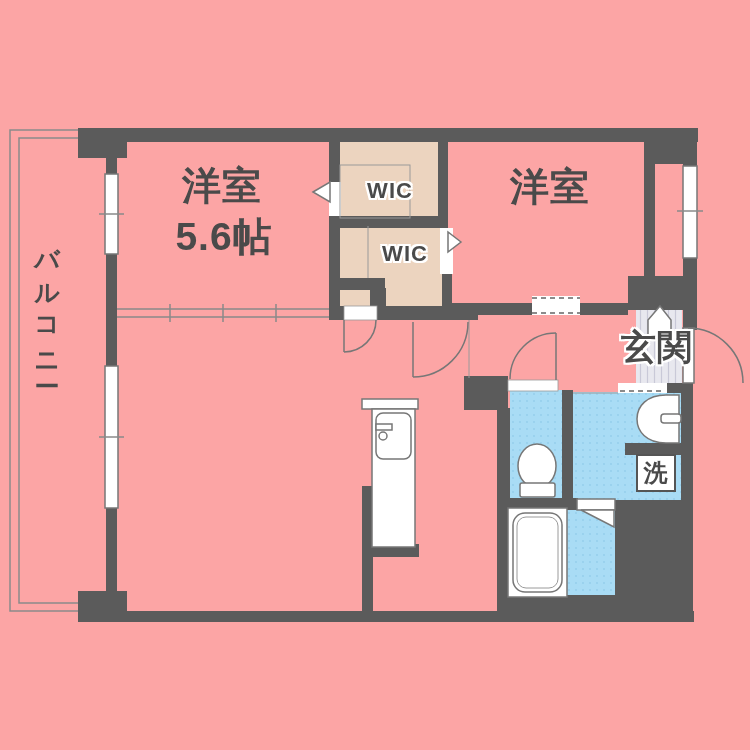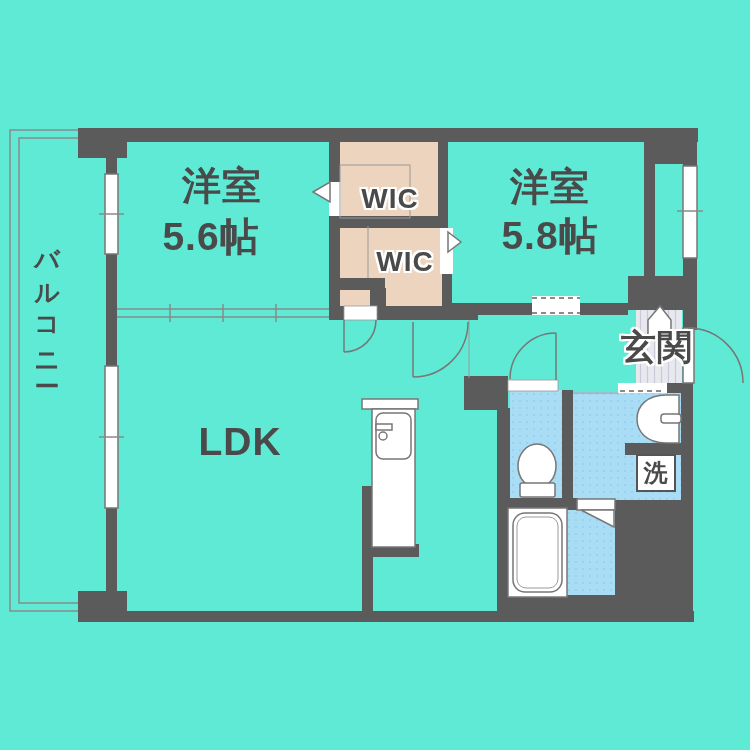--- a/index.html
+++ b/index.html
@@ -4,27 +4,27 @@
 <style>
   :root{
     --wall:#5b5b5b;
     --closet:#ecd4bf;
     --wet:#a9dcf5;
     --tile:#e8e8ef;
     --line:#8a8a8a;
     --txt:#4a4a4a;
   }
   html,body{margin:0;padding:0;background:#ffffff;}
-  #plan{position:relative;width:750px;height:750px;background:#5eead4;
+  #plan{position:relative;width:750px;height:750px;background:#fca5a5;
         font-family:"Liberation Sans","DejaVu Sans",sans-serif;overflow:hidden;}
   #plan svg{position:absolute;left:0;top:0;}
   .lbl{position:absolute;transform:translate(-50%,-50%);color:var(--txt);
        white-space:nowrap;font-weight:600;letter-spacing:1px;}
   .lbl.big{font-size:39px;}
-  .lbl.mid{font-size:28px;margin-top:8px;}
+  .lbl.mid{font-size:22px;}
   .halo{text-shadow:-2px 0 0 #fff,2px 0 0 #fff,0 -2px 0 #fff,0 2px 0 #fff,
         -2px -2px 0 #fff,2px 2px 0 #fff,-2px 2px 0 #fff,2px -2px 0 #fff;}
   .vert{writing-mode:vertical-rl;text-orientation:upright;font-size:25px;
         letter-spacing:7px;font-weight:600;}
   .wall{fill:var(--wall);stroke:none;}
   .beige{fill:var(--closet);}
   .fixt{fill:#ffffff;stroke:#777777;stroke-width:1.5;}
   .thin{stroke:var(--line);stroke-width:1.5;fill:none;}
   .hair{stroke:#9a9a9a;stroke-width:1;fill:none;}
   .arc{stroke:#777777;stroke-width:1.5;fill:none;}
@@ -200,22 +200,20 @@
     <line class="hair" x1="573" y1="393" x2="618" y2="393"></line>
   </g>
 
   <g>
     <rect x="340" y="165" width="70" height="53" class="hair" fill="none"></rect>
     <line class="hair" x1="368" y1="226" x2="368" y2="278"></line>
   </g>
 </svg>
 
 <div class="lbl big" style="left:222px;top:186px;">洋室</div>
-<div class="lbl big" style="left:211px;top:237px;">5.6帖</div>
+<div class="lbl big" style="left:224px;top:237px;">5.6帖</div>
 <div class="lbl mid halo" style="left:390px;top:191px;">WIC</div>
 <div class="lbl mid halo" style="left:405px;top:254px;">WIC</div>
 <div class="lbl big" style="left:550px;top:187px;">洋室</div>
-<div class="lbl big" style="left:550px;top:236px;">5.8帖</div>
 <div class="lbl vert" style="position:absolute;left:48px;top:305px;color:var(--txt);">バルコニー</div>
-<div class="lbl big" style="left:240px;top:442px;">LDK</div>
 <div class="lbl halo" style="left:657px;top:347px;font-size:35px;">玄関</div>
 <div class="lbl" style="left:656px;top:473px;font-size:24px;">洗</div>
 </div>
 
 </body></html>

